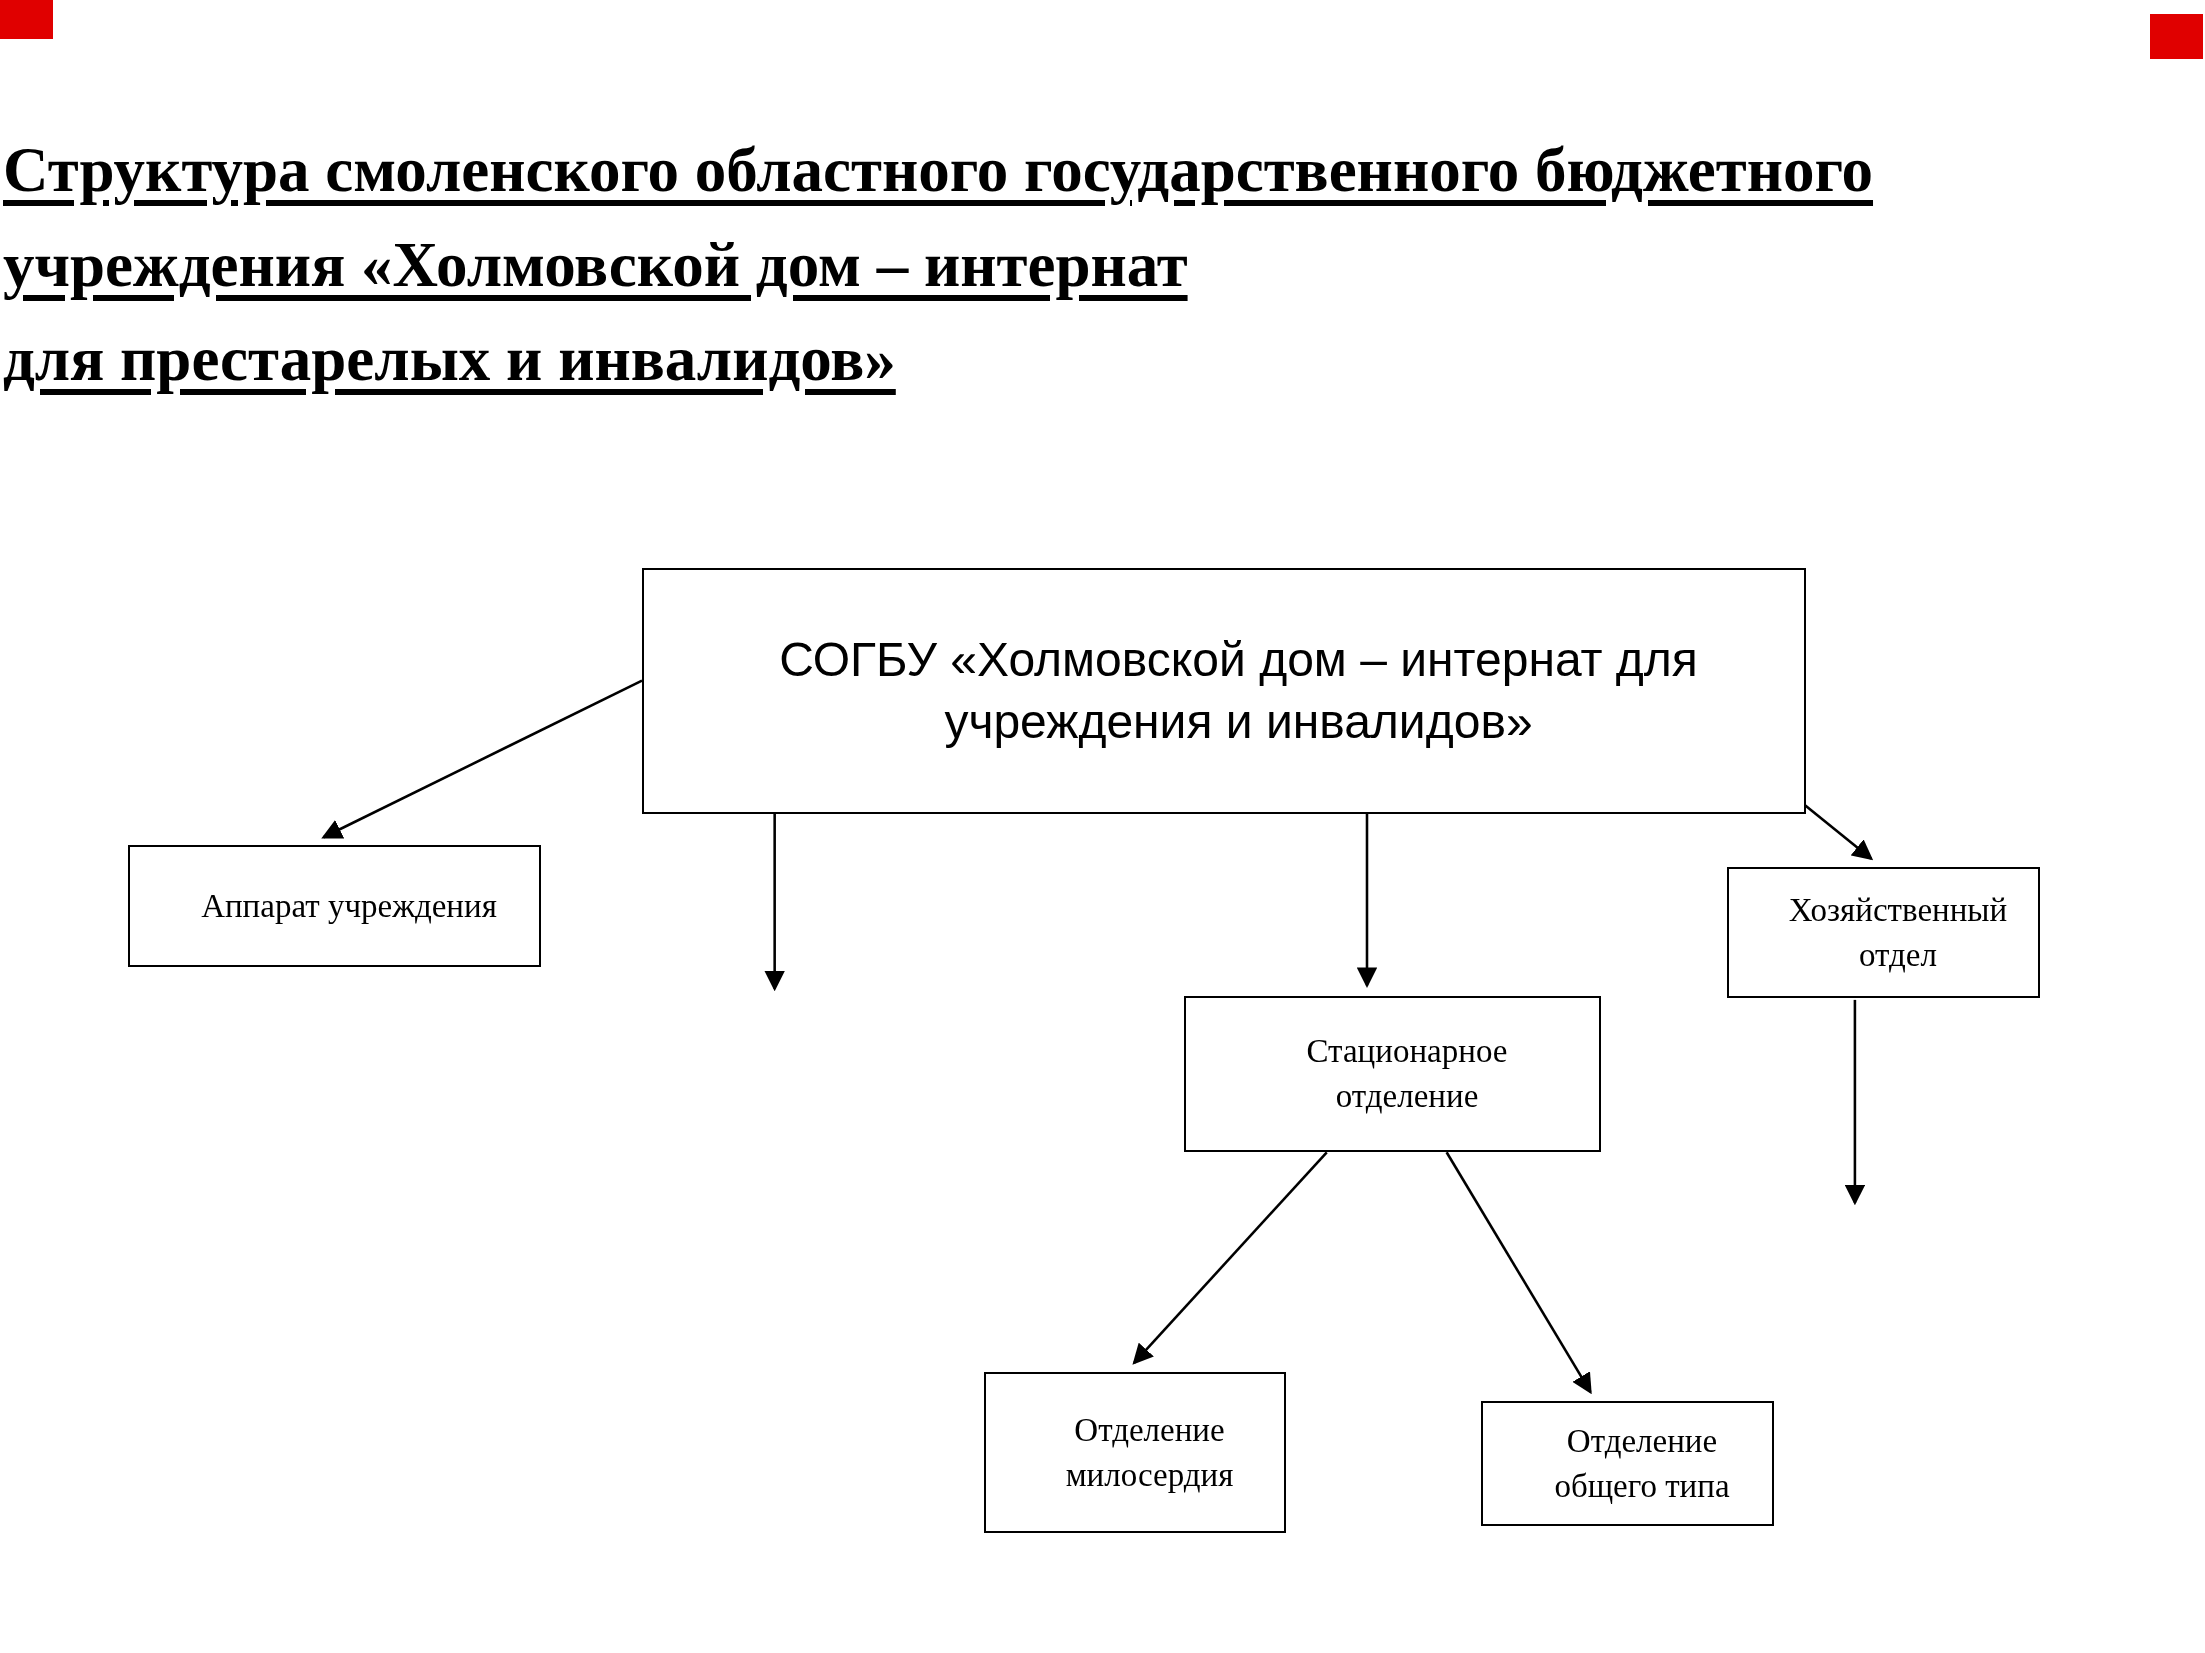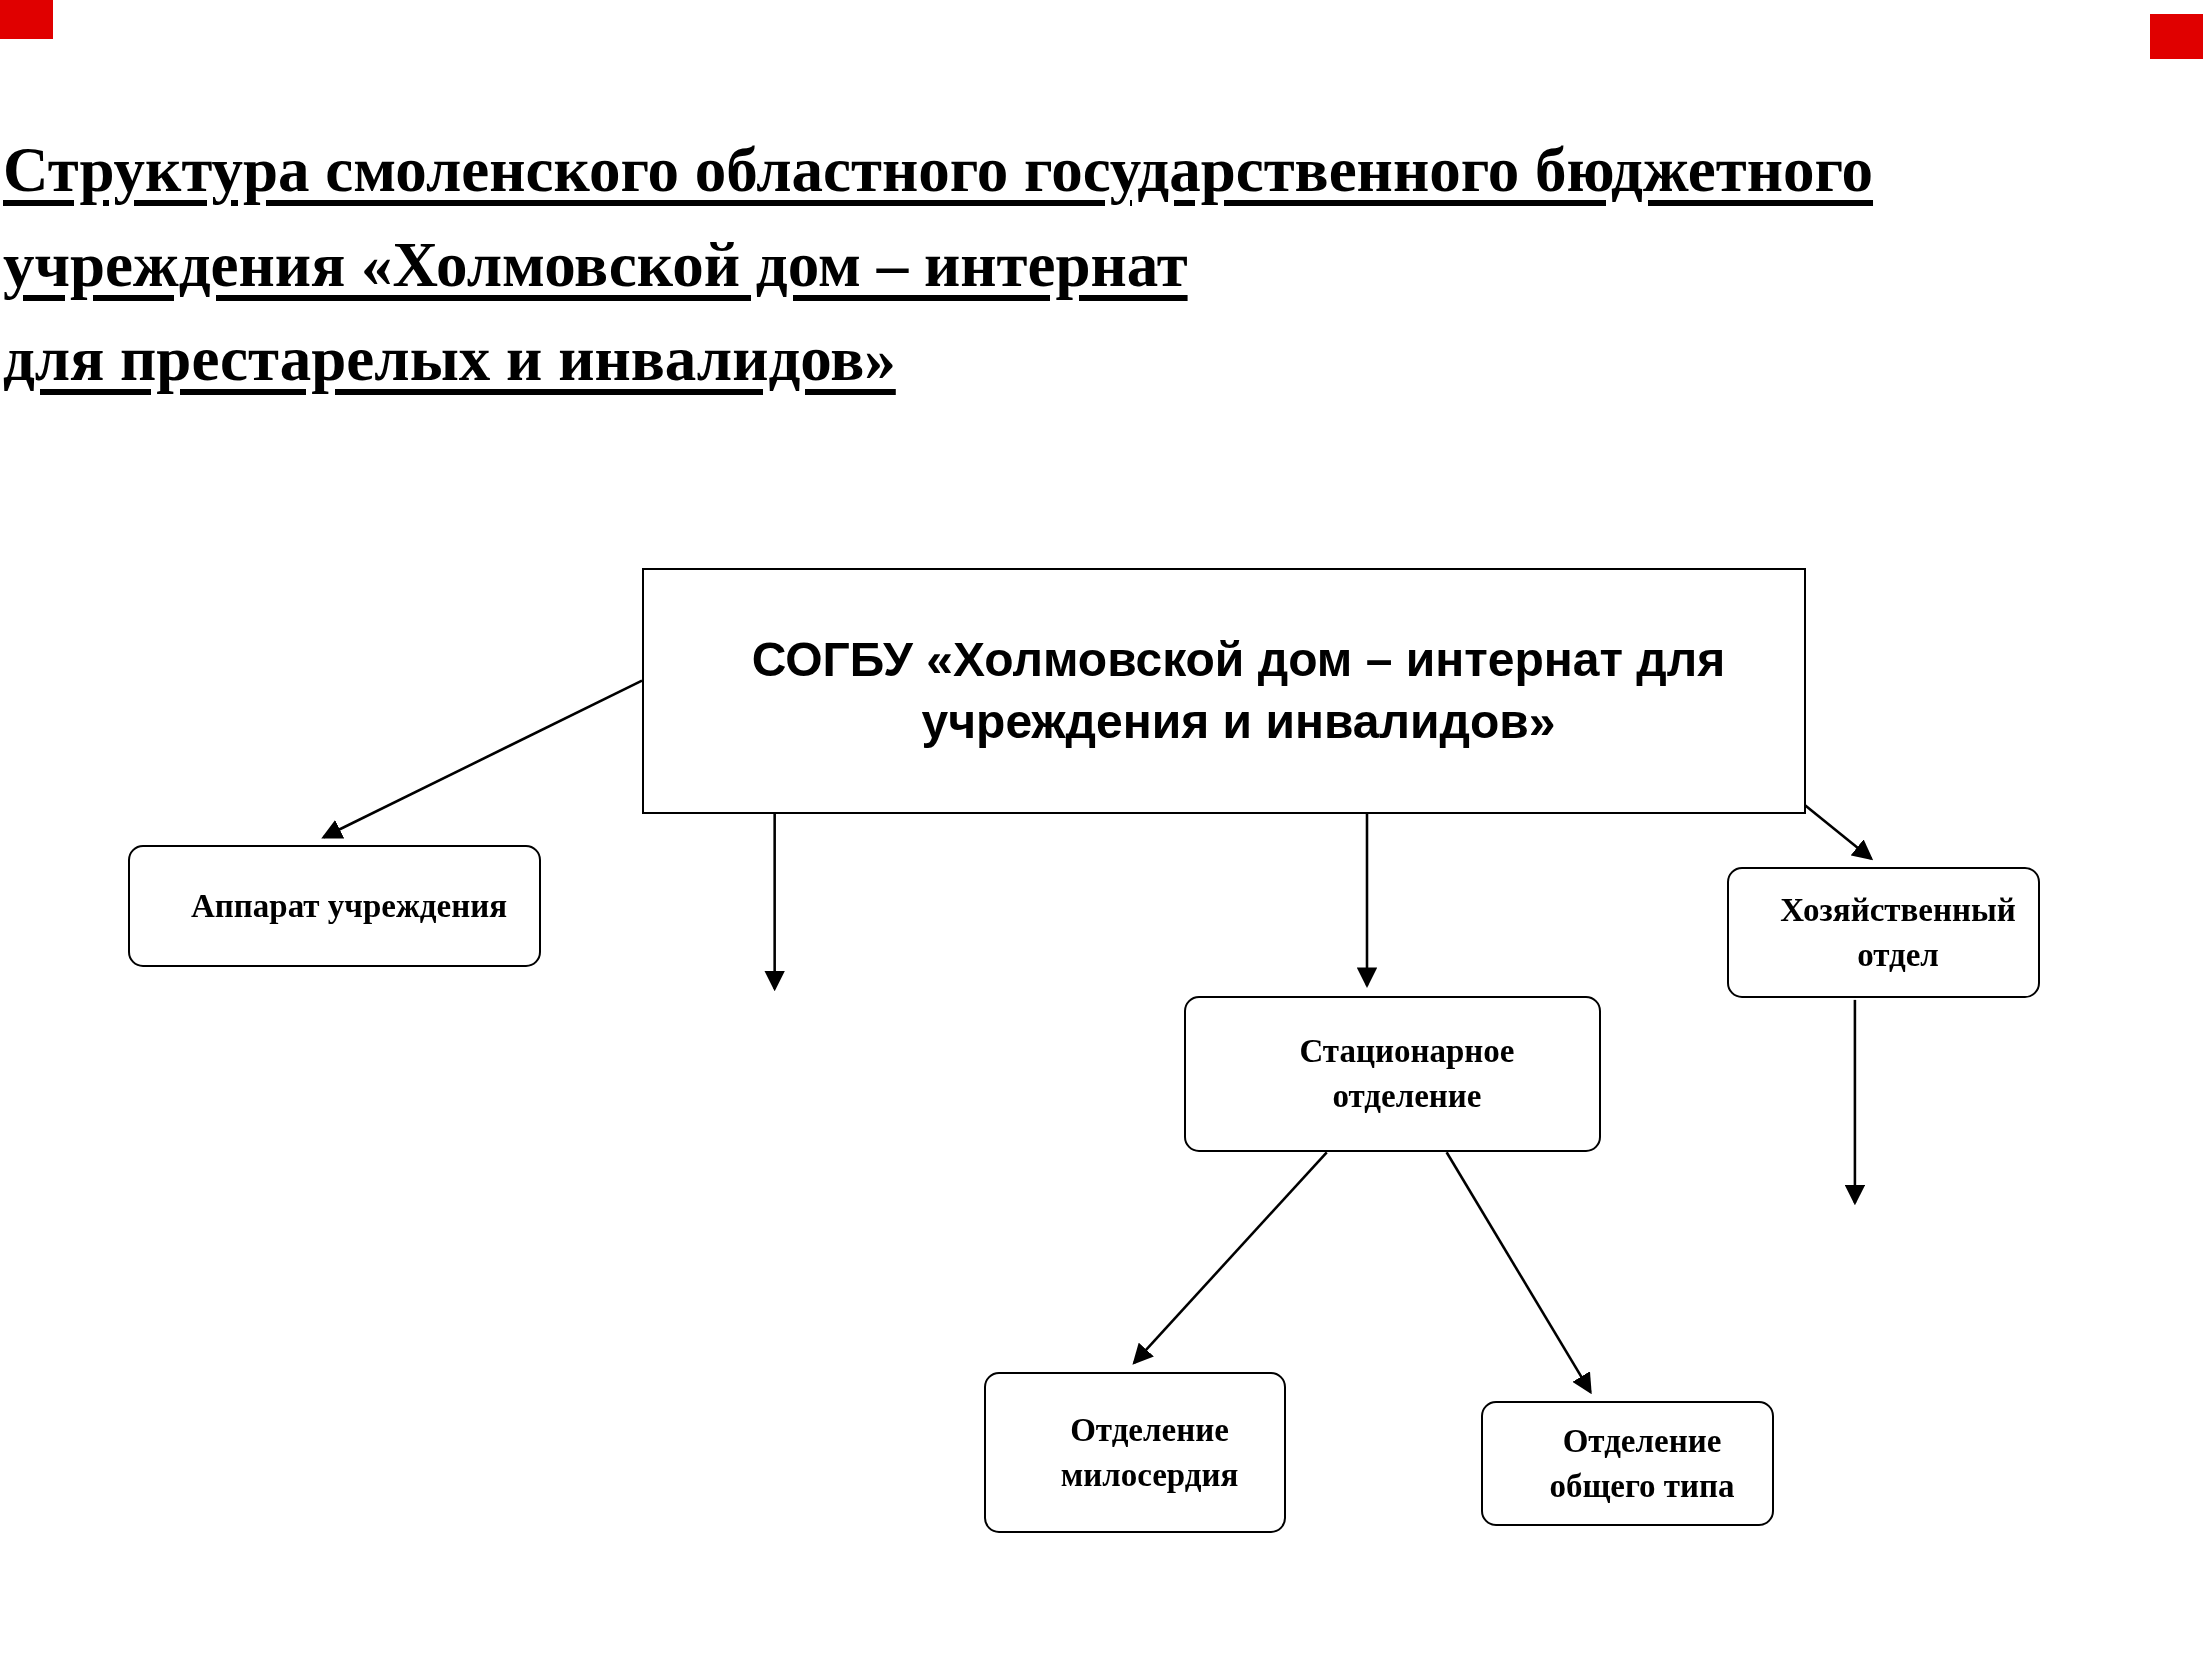--- a/index.html
+++ b/index.html
@@ -55,36 +55,35 @@
   .node {
     position: absolute;
     box-sizing: border-box;
     border: 2.6px solid var(--box-border, #000000);
     background: #ffffff;
     display: flex;
     flex-direction: column;
     align-items: center;
     justify-content: center;
     text-align: center;
-    font-weight: bold;
+    font-weight: normal;
     padding-left: 29px;
   }
   .node .line { display: block; }
 
   .node-root {
     left: 642px;  top: 568px;  width: 1164px; height: 246px;
     font-family: "Liberation Sans", sans-serif;
     font-size: 48px;
     line-height: 1.3;
   }
   .node-small {
     font-family: "Liberation Serif", serif;
     font-size: 33px;
     line-height: 1.35;
-    border-radius: 15px;
   }
   .node-apparat     { left: 128px;  top: 845px;  width: 413px; height: 122px; }
   .node-priemno     { left: 589px;  top: 999px; width: 341px; height: 188px; }
   .node-stacionar   { left: 1184px; top: 996px; width: 417px; height: 156px; }
   .node-hoz         { left: 1727px; top: 867px; width: 313px; height: 131px; }
   .node-pishcheblok { left: 1731px; top: 1213px; width: 360px; height: 121px; }
   .node-miloserdie  { left: 984px; top: 1372px; width: 302px; height: 161px; }
   .node-obshchiy    { left: 1481px; top: 1401px; width: 293px; height: 125px; }
 </style>
 </head>

